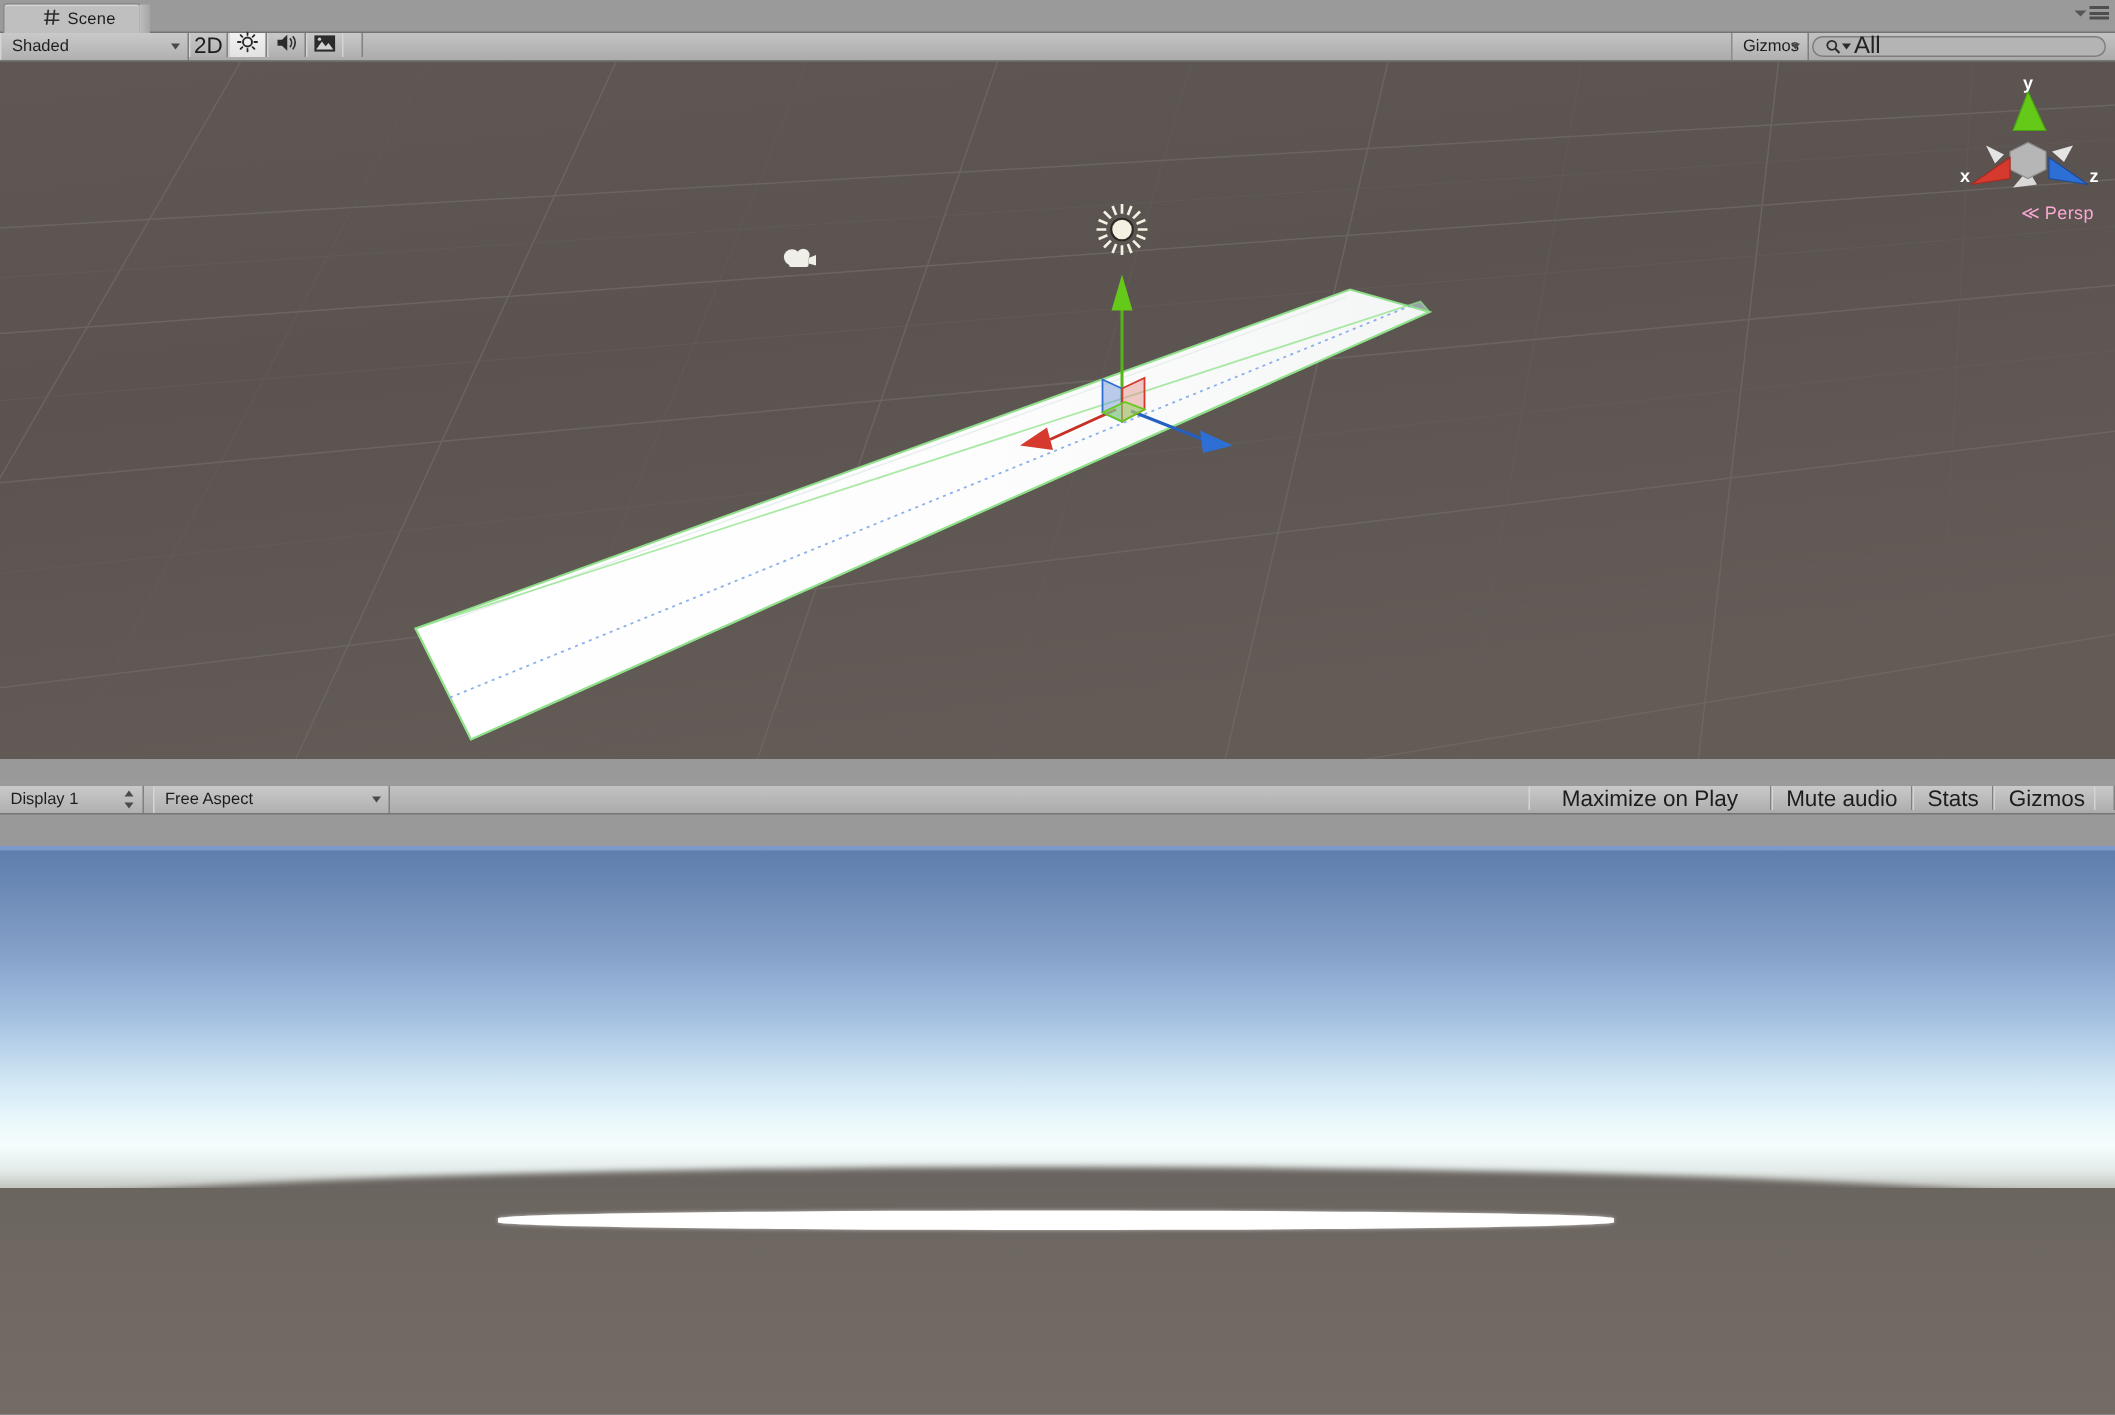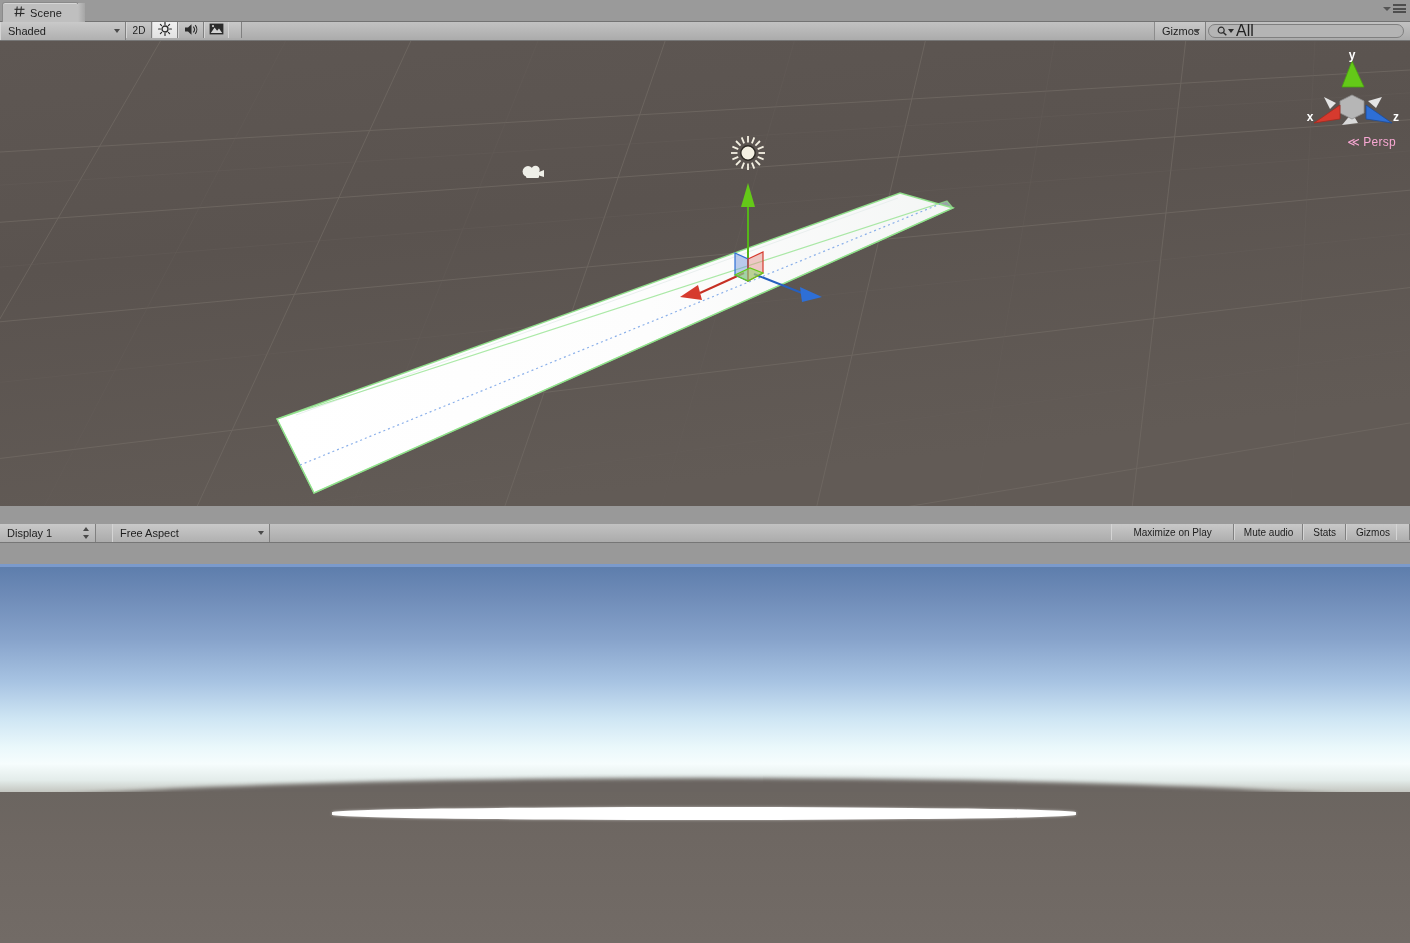--- a/index.html
+++ b/index.html
@@ -24,21 +24,21 @@
   .tabbar {
     position: relative;
     height: 21px;
     background: #9a9a9a;
     border-bottom: 1px solid #737373;
   }
   .tab {
     position: absolute;
     left: 2px; top: 2px;
     height: 19px;
-    padding: 0 16px 0 11px;
+    padding: 0 16px 0 26px;
     display: flex; align-items: center; gap: 5px;
     background: #bfbfbf;
     border: 1px solid #8a8a8a;
     border-bottom: none;
     border-radius: 3px 3px 0 0;
     box-shadow: inset 0 1px 0 #d6d6d6;
     font-size: 11px;
     color: #1d1d1d;
     white-space: nowrap;
   }
@@ -79,21 +79,21 @@
     align-items: stretch;
   }
   .tb-btn {
     display: flex; align-items: center; justify-content: center;
     height: 16px;
     padding: 0 6px;
     background: linear-gradient(to bottom, #c9c9c9, #b0b0b0);
     border-right: 1px solid #808080;
     border-left: 1px solid #d4d4d4;
     color: #1d1d1d;
-    font-size: 10px;
+    font-size: 15px;
     white-space: nowrap;
     box-sizing: border-box;
   }
   .tb-btn.active {
     background: linear-gradient(to bottom, #f2f2f2, #e2e2e2);
   }
   .tb-spacer { flex: 1; background: linear-gradient(to bottom, #c2c2c2, #ababab); }
 
   .dropdown {
     position: relative;
@@ -471,21 +471,21 @@
   <div class="panel" id="game-panel" style="top:524px;right:0;width:1410px;height:419px;">
 
 
     <div class="toolbar">
       <div class="stepper" style="width:96px;">
         <span>Display 1</span>
         <span class="up"></span>
         <span class="dn"></span>
       </div>
 
-      <div class="dropdown" style="width:158px;margin-left:16px;">
+      <div class="dropdown" style="width:158px;margin-left:6px;">
         <span>Free Aspect</span>
         <span class="dd-caret"></span>
       </div>
 
       <div class="tb-spacer"></div>
 
       <div class="tb-btn" style="padding:0 21px;">
         <span>Maximize on Play</span>
       </div>
       <div class="tb-btn" style="padding:0 9px;">

